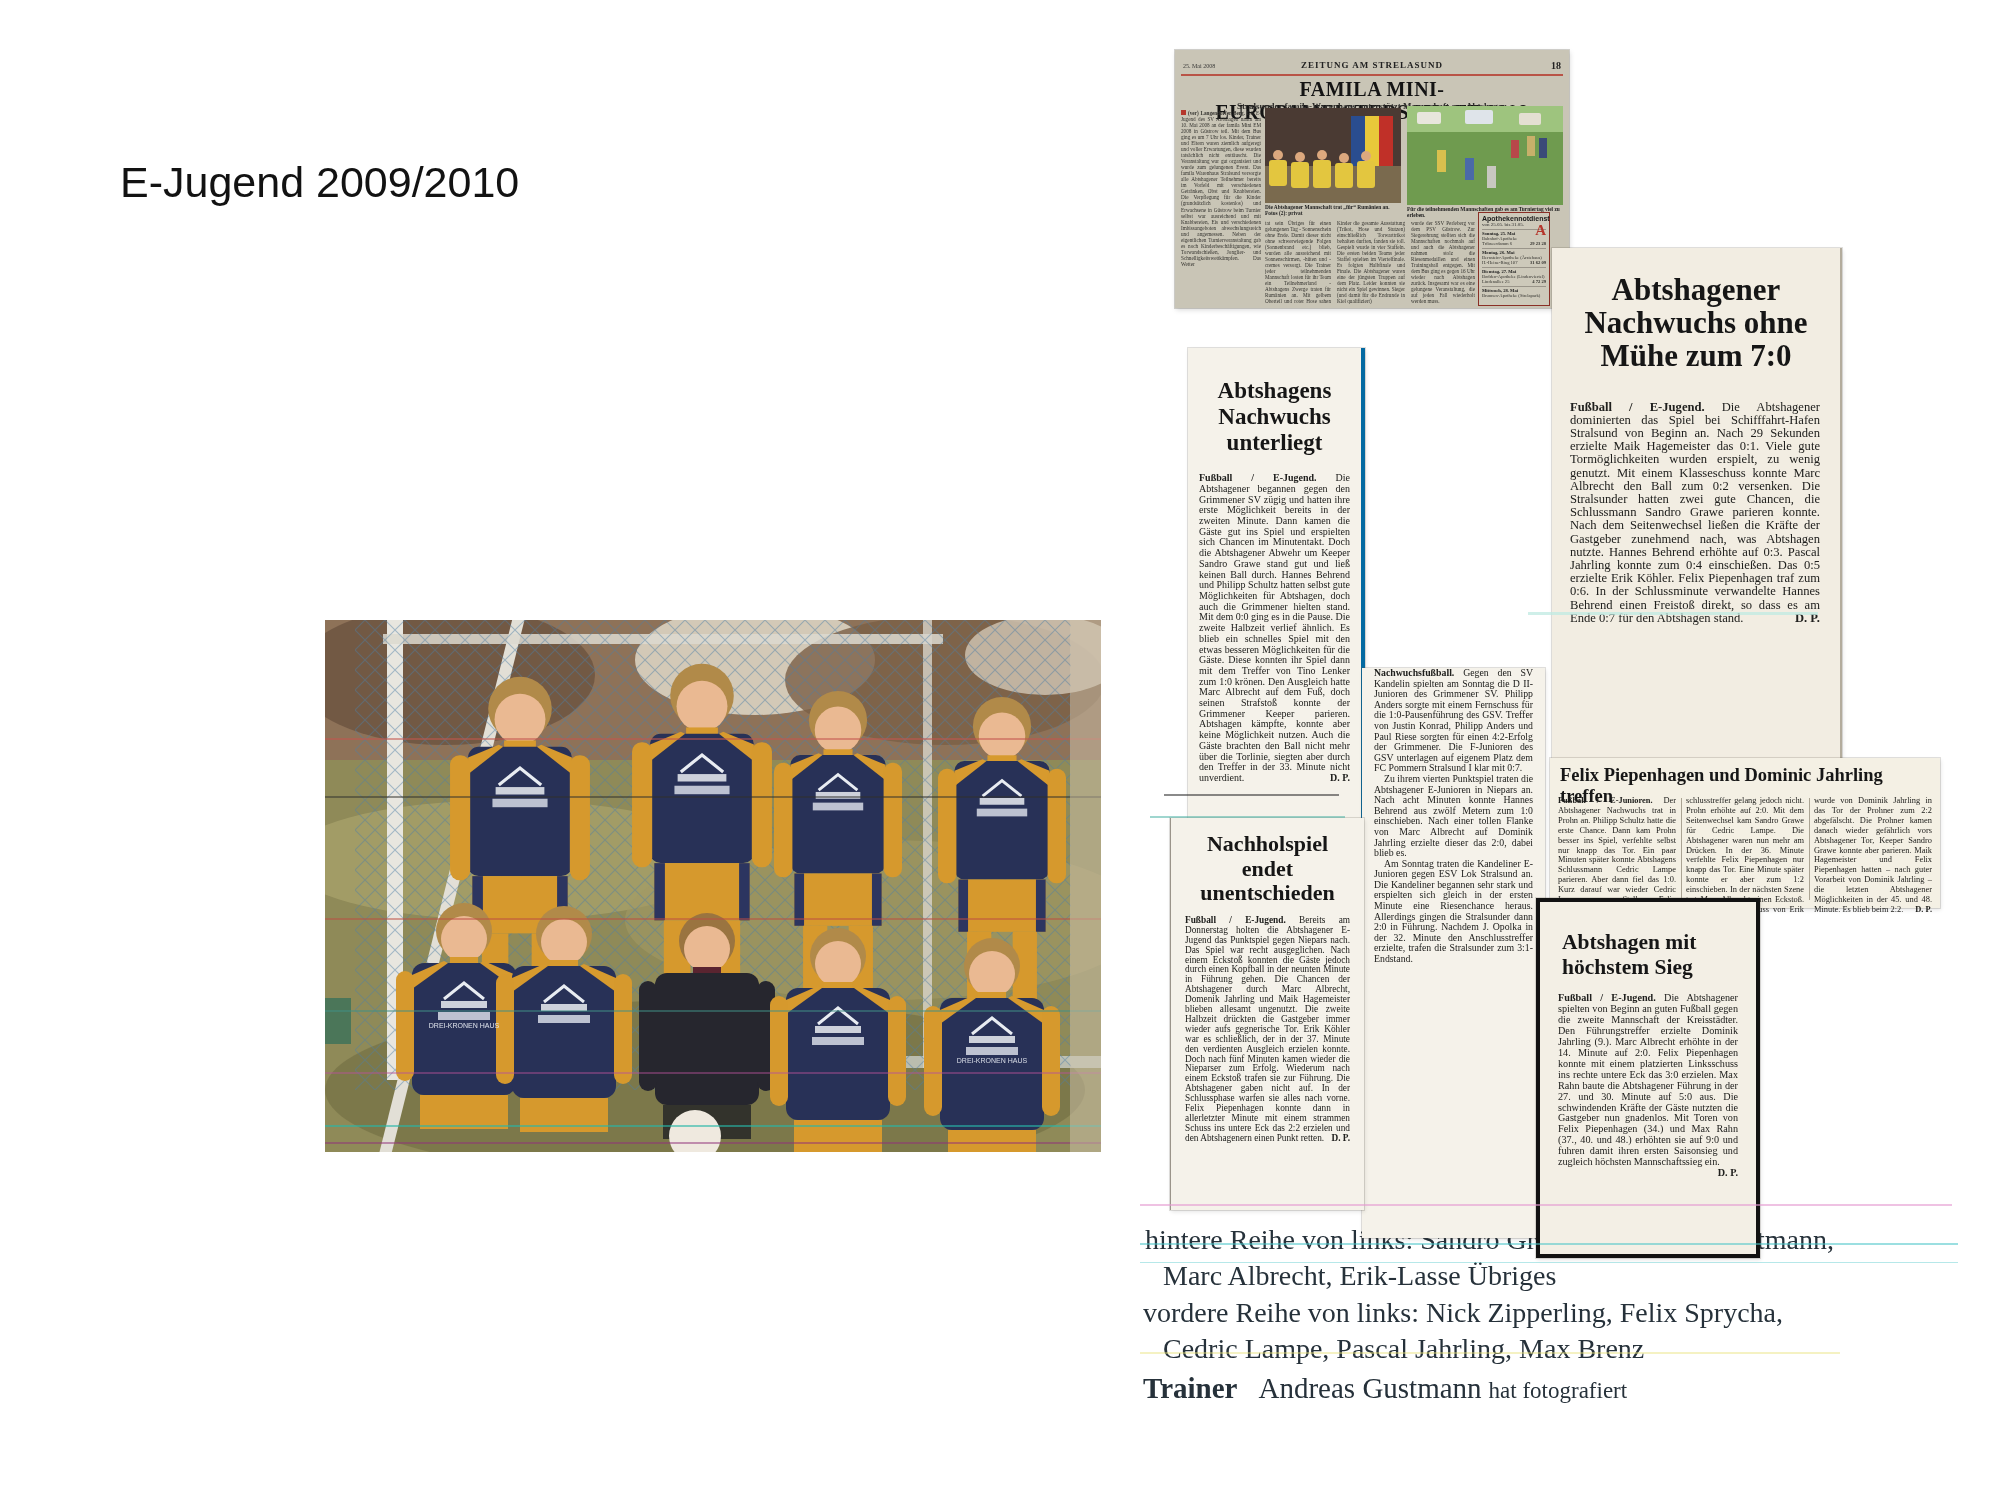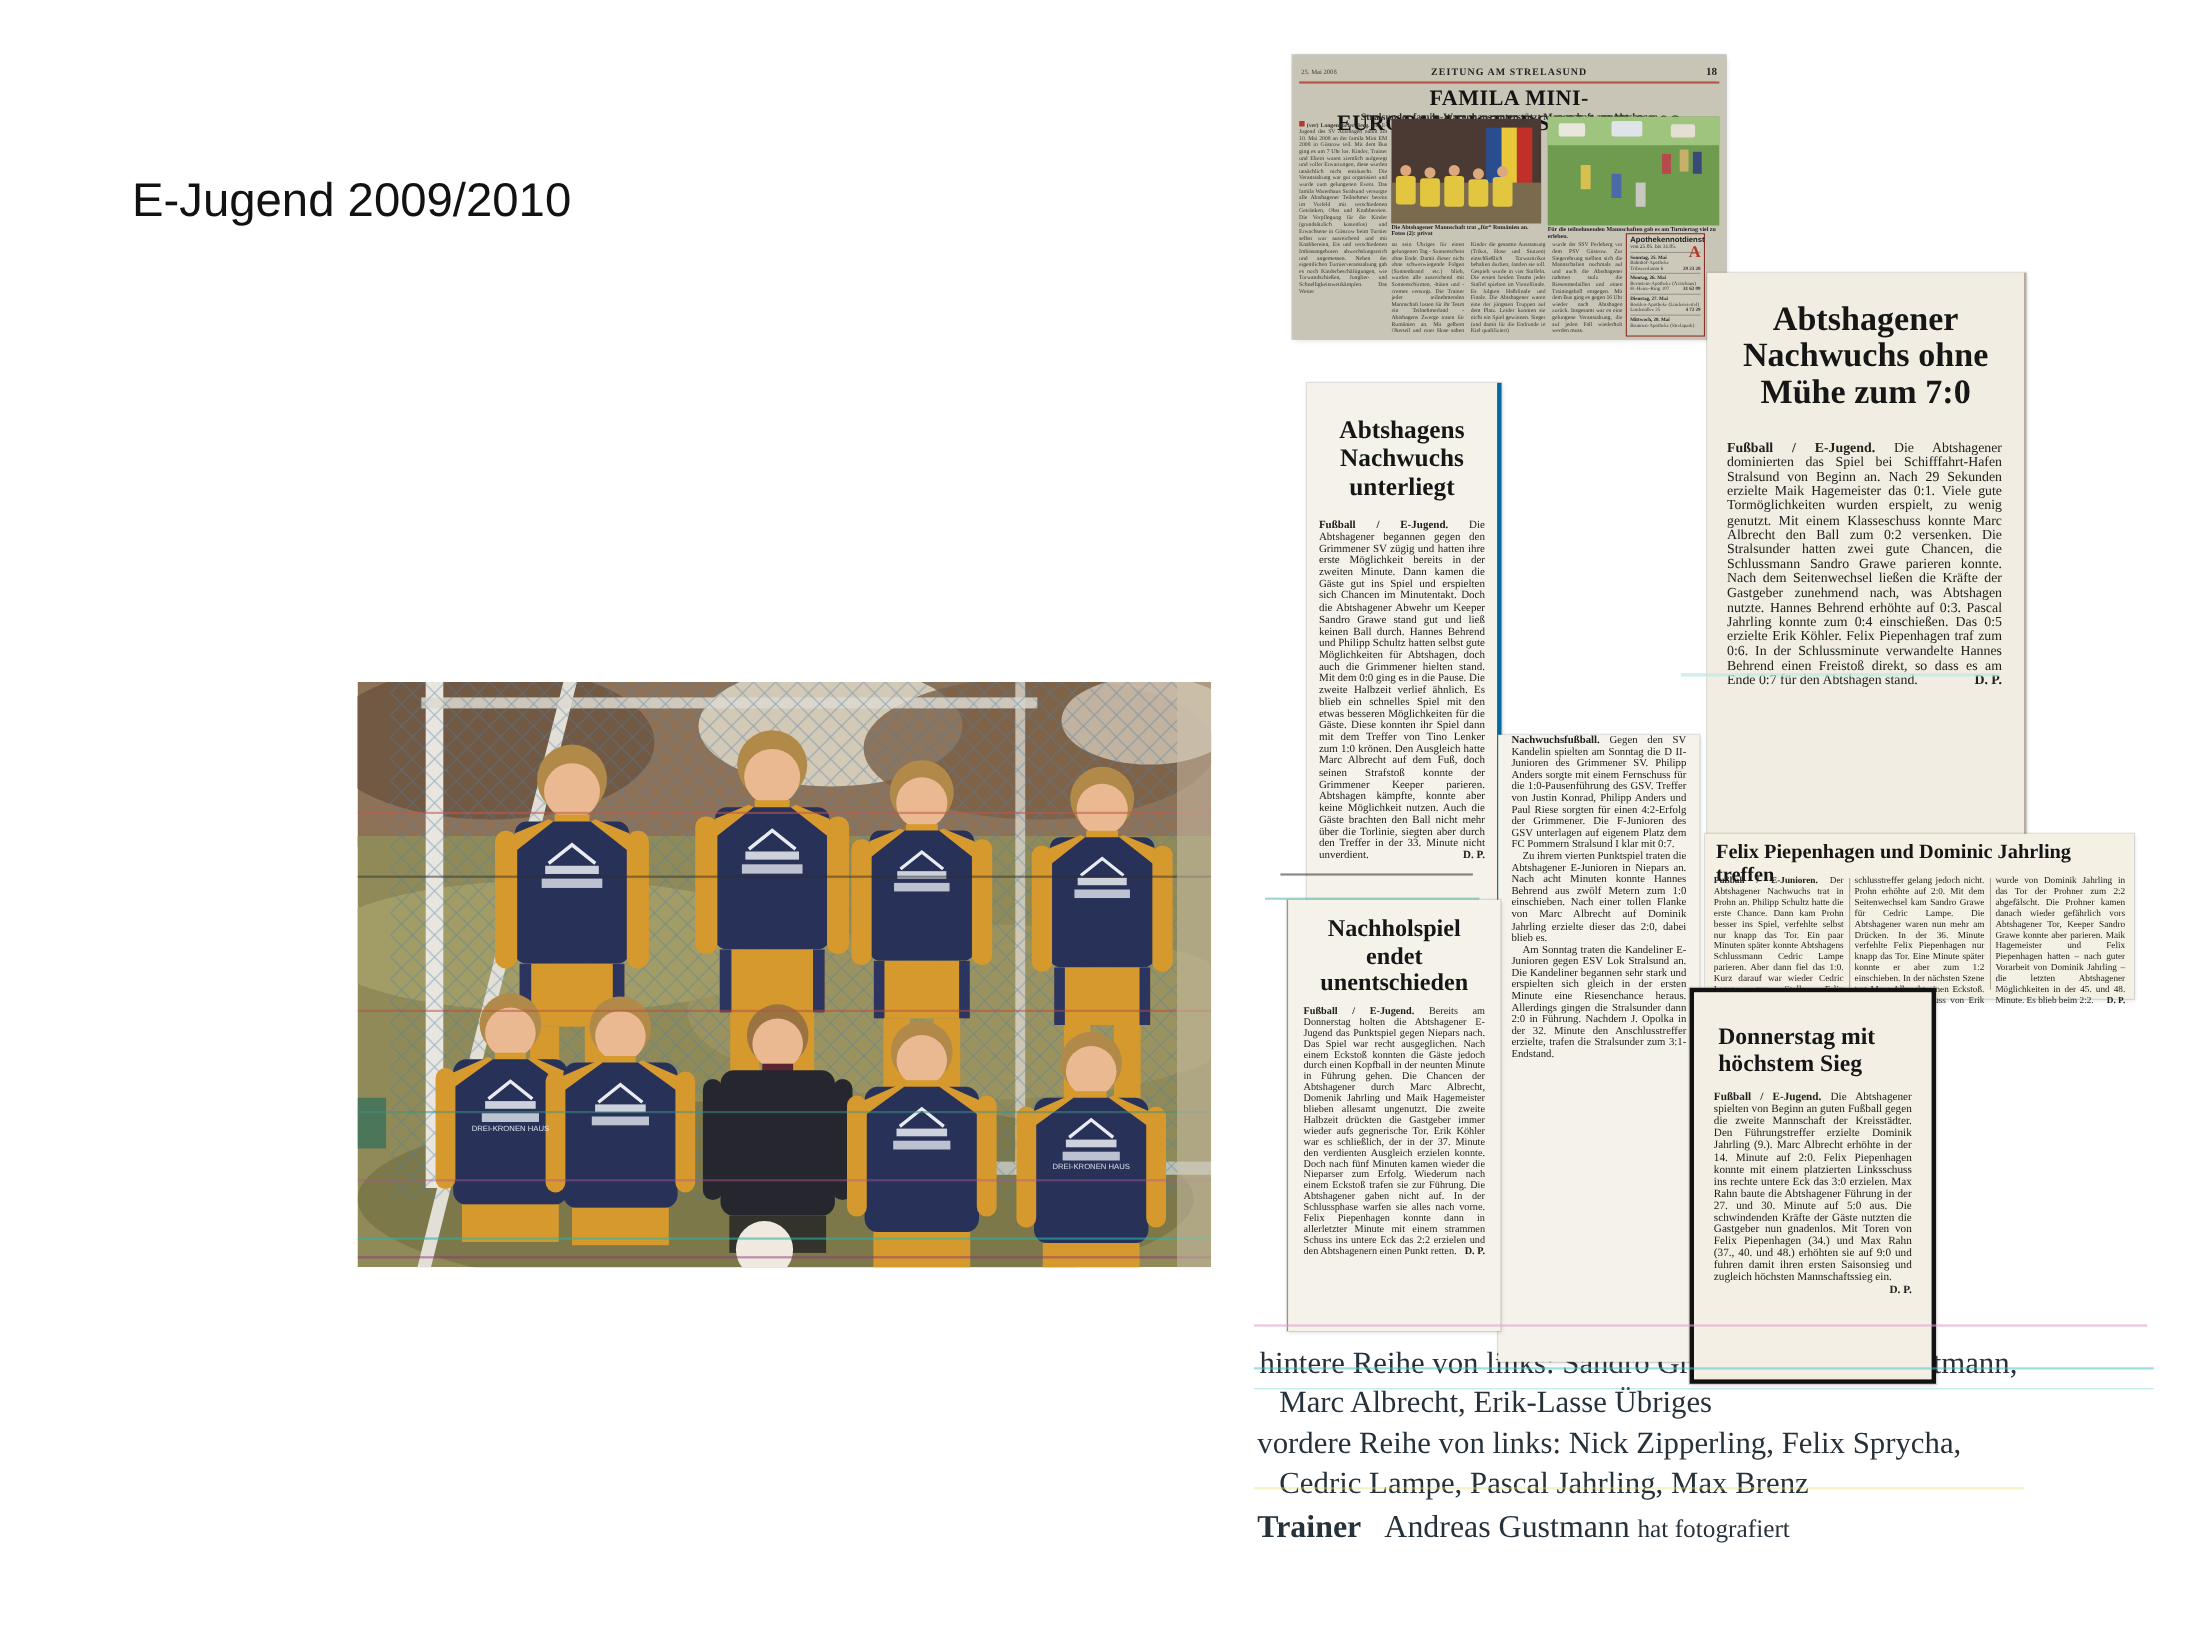--- a/index.html
+++ b/index.html
@@ -293,21 +293,21 @@
 <div class="capline" style="left:1163px;top:1260px;">Marc Albrecht, Erik-Lasse Übriges</div>
 <div class="capline" style="left:1143px;top:1297px;">vordere Reihe von links: Nick Zipperling, Felix Sprycha,</div>
 <div class="capline" style="left:1163px;top:1333px;">Cedric Lampe, Pascal Jahrling, Max Brenz</div>
 <div class="capline" style="left:1143px;top:1372px;">
   <b style="font-size:29px;">Trainer</b>
   <span style="font-size:29px;margin-left:14px;">Andreas Gustmann</span>
   <span style="font-size:23px;">hat fotografiert</span>
 </div>
 
 <div class="clip" id="boxclip" style="left:1512px;top:898px;width:216px;height:352px;">
-  <h2 style="font-size:21.5px;line-height:1.15;margin:28px 16px 14px;text-align:left;padding-left:6px;">Donnerstag mit höchstem Sieg</h2>
+  <h2 style="font-size:21.5px;line-height:1.15;margin:28px 16px 14px;text-align:left;padding-left:6px;">Abtshagen mit höchstem Sieg</h2>
   <div class="body" style="margin:0 18px;font-size:10.2px;line-height:10.9px;">
     <span class="lead">Fußball / E-Jugend.</span>
     <span>Die Abtshagener spielten von Beginn an guten Fußball gegen die zweite Mannschaft der Kreisstädter. Den Führungstreffer erzielte Dominik Jahrling (9.). Marc Albrecht erhöhte in der 14. Minute auf 2:0. Felix Piepenhagen konnte mit einem platzierten Linksschuss ins rechte untere Eck das 3:0 erzielen. Max Rahn baute die Abtshagener Führung in der 27. und 30. Minute auf 5:0 aus. Die schwindenden Kräfte der Gäste nutzten die Gastgeber nun gnadenlos. Mit Toren von Felix Piepenhagen (34.) und Max Rahn (37., 40. und 48.) erhöhten sie auf 9:0 und fuhren damit ihren ersten Saisonsieg und zugleich höchsten Mannschaftssieg ein.</span>
     <span class="sig">D. P.</span>
   </div>
 </div>
 
 <div class="art" style="left:1164px;top:794px;width:175px;height:2px;background:#2a2a2a;opacity:.55;"></div>
 <div class="art" style="left:1150px;top:816px;width:195px;height:2px;background:#3fae9f;opacity:.5;"></div>
 <div class="art" style="left:1528px;top:612px;width:290px;height:3px;background:#bfe9e2;opacity:.75;"></div>

